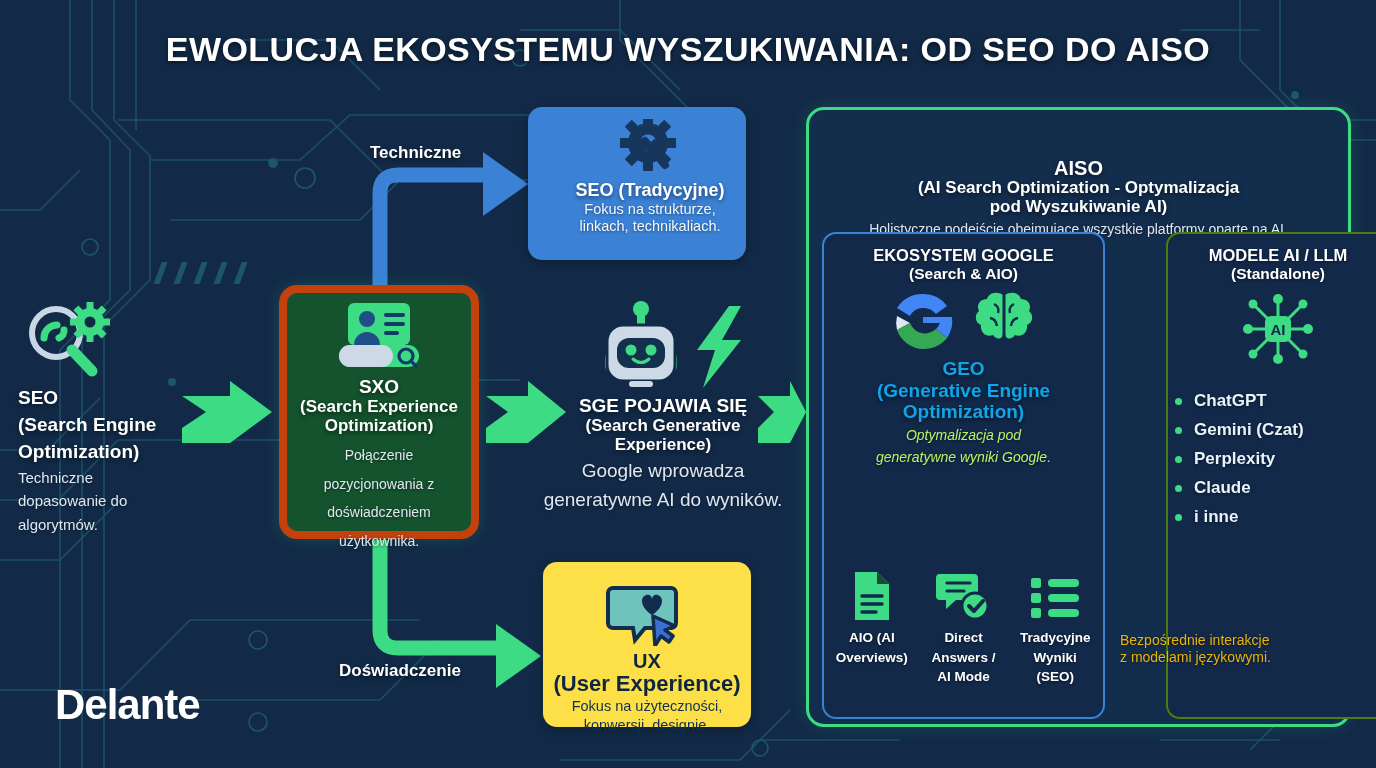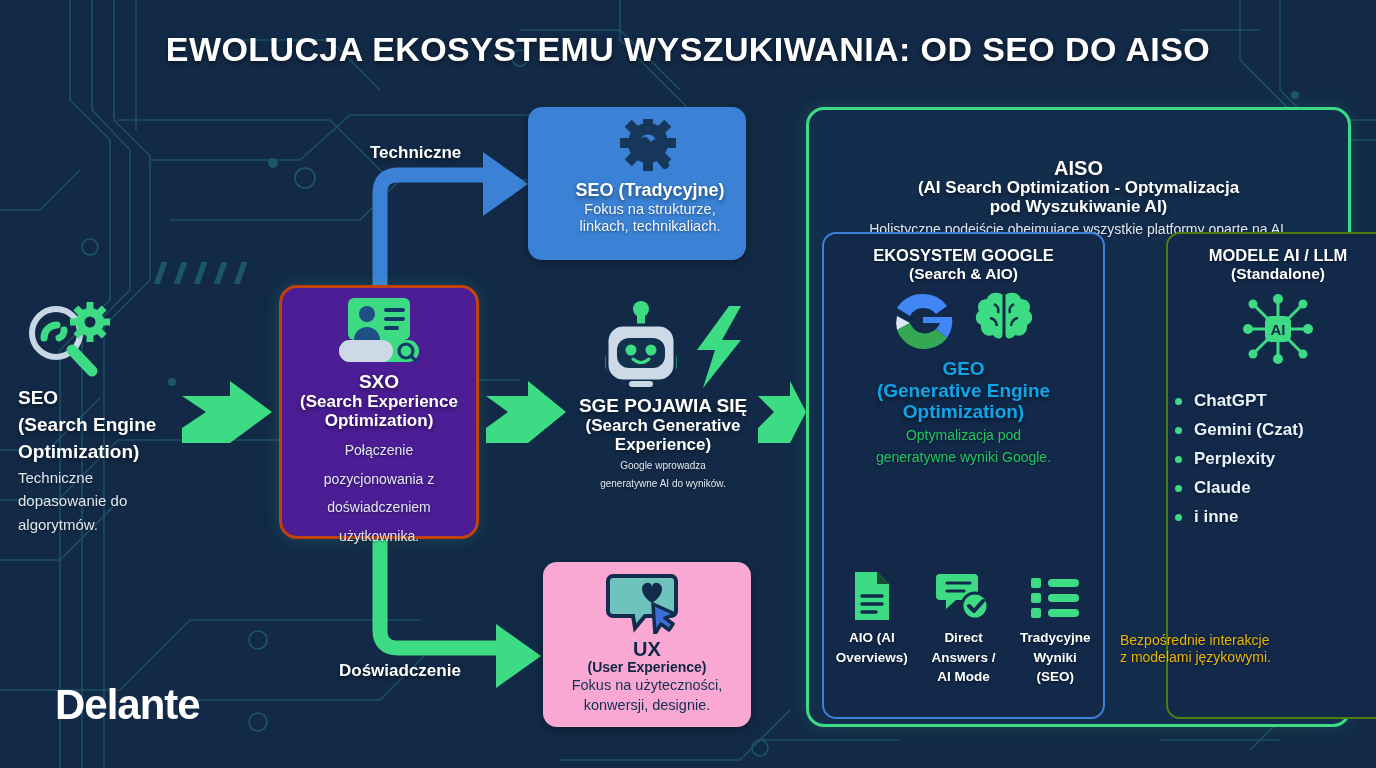--- a/index.html
+++ b/index.html
@@ -20,52 +20,52 @@
   .sub{color:#dfe8f2;line-height:1.18;text-shadow:0 1px 3px rgba(0,0,0,.45);}
 
   
   #seoLeft{position:absolute;left:18px;top:300px;width:200px;z-index:5;text-align:left;}
   #seoLeft .ttl{font-size:19px;margin-top:6px;}
   #seoLeft .sub{font-size:15px;margin-top:6px;}
 
   
   #sxo{
     position:absolute;left:279px;top:285px;width:200px;height:254px;z-index:5;
-    border:3px solid #c2410c;border-radius:18px;background:#4c1d95;
+    border:8px solid #c2410c;border-radius:18px;background:#14532d;
     box-shadow:0 0 16px rgba(61,220,132,.18);text-align:center;box-sizing:border-box;
     padding-top:8px;
   }
   #sxo .ttl{font-size:19px;}
   #sxo .ttl.l2{font-size:17px;}
   #sxo .sub{font-size:14px;margin-top:12px;}
 
   
   #seoTrad{
     position:absolute;left:528px;top:107px;width:218px;height:153px;z-index:5;
     background:#3b82d6;border-radius:14px;box-sizing:border-box;text-align:center;
     box-shadow:0 3px 10px rgba(0,0,0,.3);padding-top:12px;padding-left:26px;
   }
   #seoTrad .ttl{font-size:18px;}
   #seoTrad .sub{font-size:14.5px;color:#f2f7fc;}
 
   
   #ux{
     position:absolute;left:543px;top:562px;width:208px;height:165px;z-index:5;
-    background:#f9a8d4;border-radius:14px;box-sizing:border-box;text-align:center;
-    box-shadow:0 3px 10px rgba(0,0,0,.3);padding-top:10px;
+    background:#fde047;border-radius:14px;box-sizing:border-box;text-align:center;
+    box-shadow:0 3px 10px rgba(0,0,0,.3);padding-top:22px;
   }
   #ux .ttl{font-size:20px;color:#0e2644;text-shadow:none;}
-  #ux .ttl.l2{font-size:14px;}
+  #ux .ttl.l2{font-size:22px;}
   #ux .sub{font-size:14.5px;color:#10304f;text-shadow:none;margin-top:2px;}
 
   
   #sge{position:absolute;left:540px;top:300px;width:246px;z-index:5;text-align:center;}
   #sge .ttl{font-size:19px;}
   #sge .ttl.l2{font-size:17px;}
-  #sge .sub{font-size:10px;margin-top:6px;}
+  #sge .sub{font-size:19px;margin-top:6px;}
 
   
   #aiso{
     position:absolute;left:806px;top:107px;width:545px;height:620px;z-index:5;
     border:3px solid #3ddc84;border-radius:18px;background:#132d4d;box-sizing:border-box;
     box-shadow:0 0 18px rgba(61,220,132,.15);
   }
   #aiso .hd{padding:12px 10px 0;text-align:center;margin-top:35px;}
   #aiso .hd .ttl{font-size:20px;}
   #aiso .hd .ttl.l2{font-size:17px;}
@@ -77,22 +77,22 @@
     text-align:center;
   }
   #pGoogle{left:822px;top:232px;width:283px;height:487px;border:2px solid #3b82d6;z-index:6;}
   #pLlm{left:1142px;top:232px;width:224px;height:487px;border:2px solid #4d7c0f;z-index:6;margin-left:24px;}
   .panel .hdr{font-size:16.5px;font-weight:bold;color:#fff;line-height:1.14;margin-top:12px;
     text-shadow:0 1px 3px rgba(0,0,0,.5);}
   .panel .hdr .l2{font-size:15.5px;}
 
   #pGoogle .geoTtl{font-size:19px;font-weight:bold;color:#0ea5e9;margin-top:0;
     text-shadow:0 2px 4px rgba(0,0,0,.5);line-height:1.12;}
-  #pGoogle .geoSub{font-size:14px;color:#22c55e;margin-top:5px;line-height:1.18;
-    text-shadow:0 1px 3px rgba(0,0,0,.45);}
+  #pGoogle .geoSub{font-size:14px;color:#bef264;margin-top:5px;line-height:1.18;
+    text-shadow:0 1px 3px rgba(0,0,0,.45);font-style:italic;}
 
   
   #leafRow{position:absolute;left:826px;top:570px;width:275px;display:flex;z-index:7;}
   #leafRow .leaf{flex:1;text-align:center;}
   #leafRow .leaf .lb{font-size:13.5px;font-weight:bold;color:#fff;line-height:1.16;margin-top:4px;
      text-shadow:0 1px 3px rgba(0,0,0,.5);}
 
   
   #llmList{position:absolute;left:1135px;top:375px;width:190px;z-index:7;font-weight:bold;}
   #llmList li{list-style:none;display:flex;align-items:center;margin-bottom:9px;}

